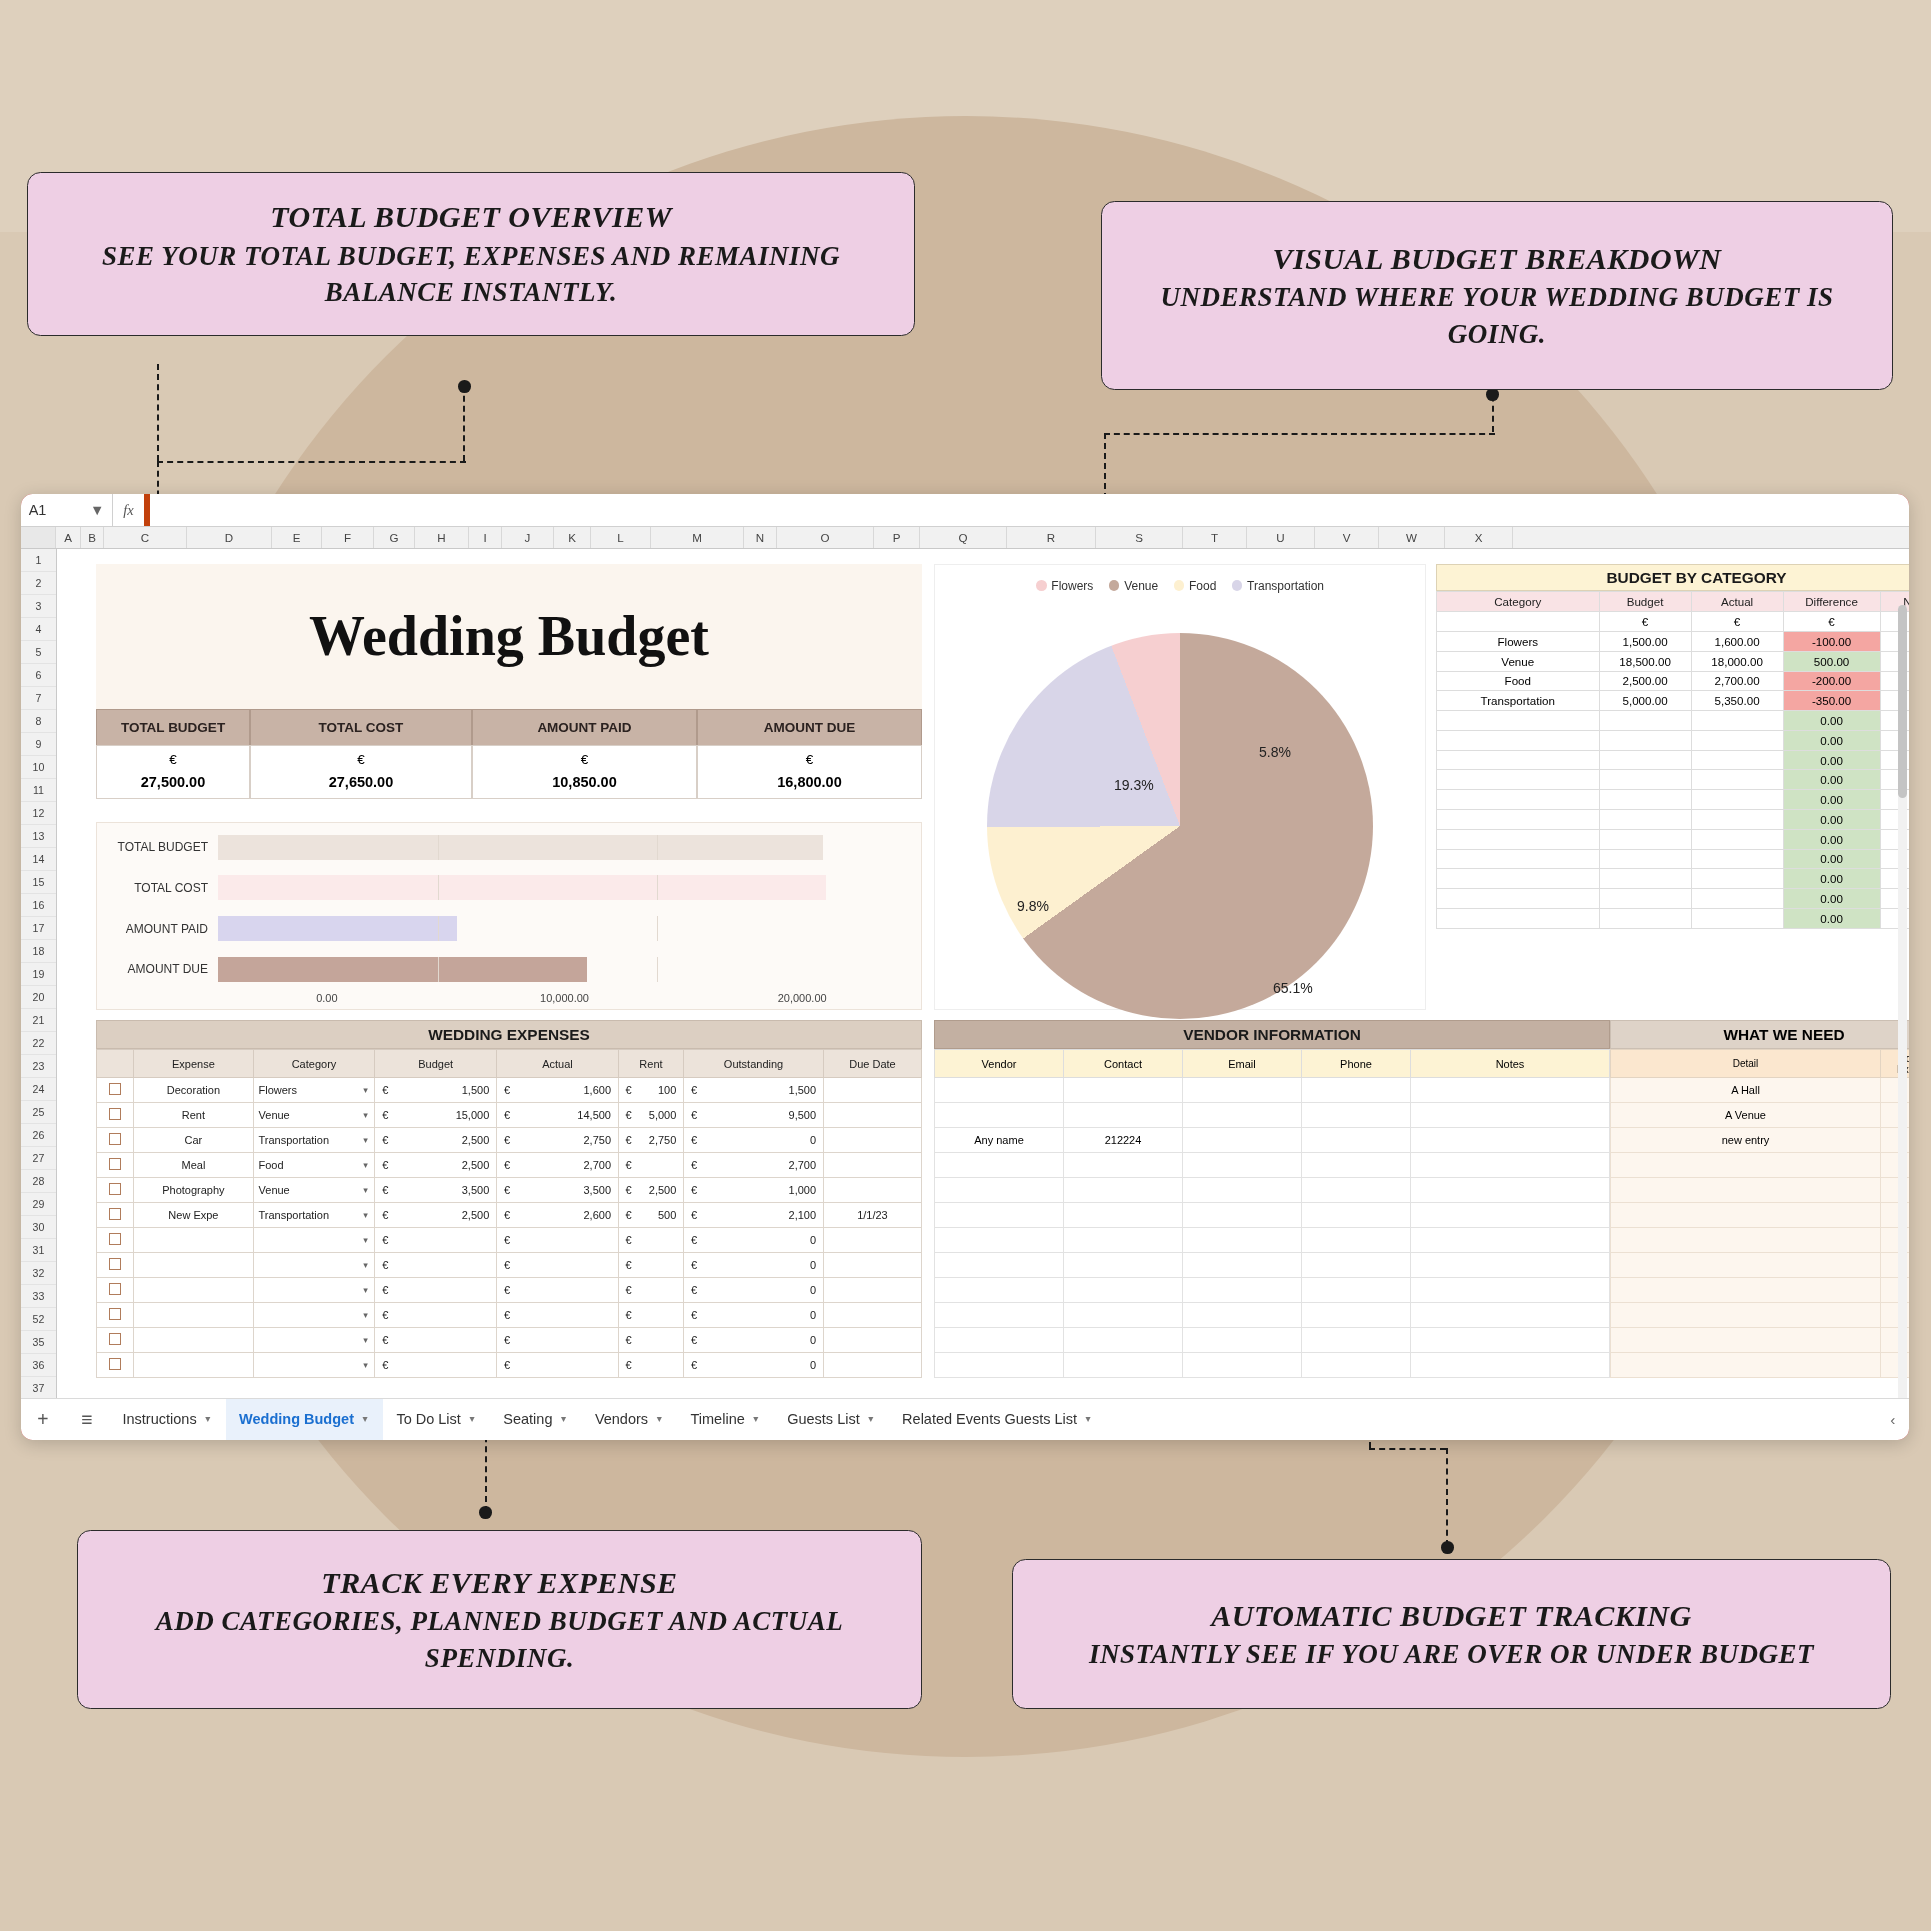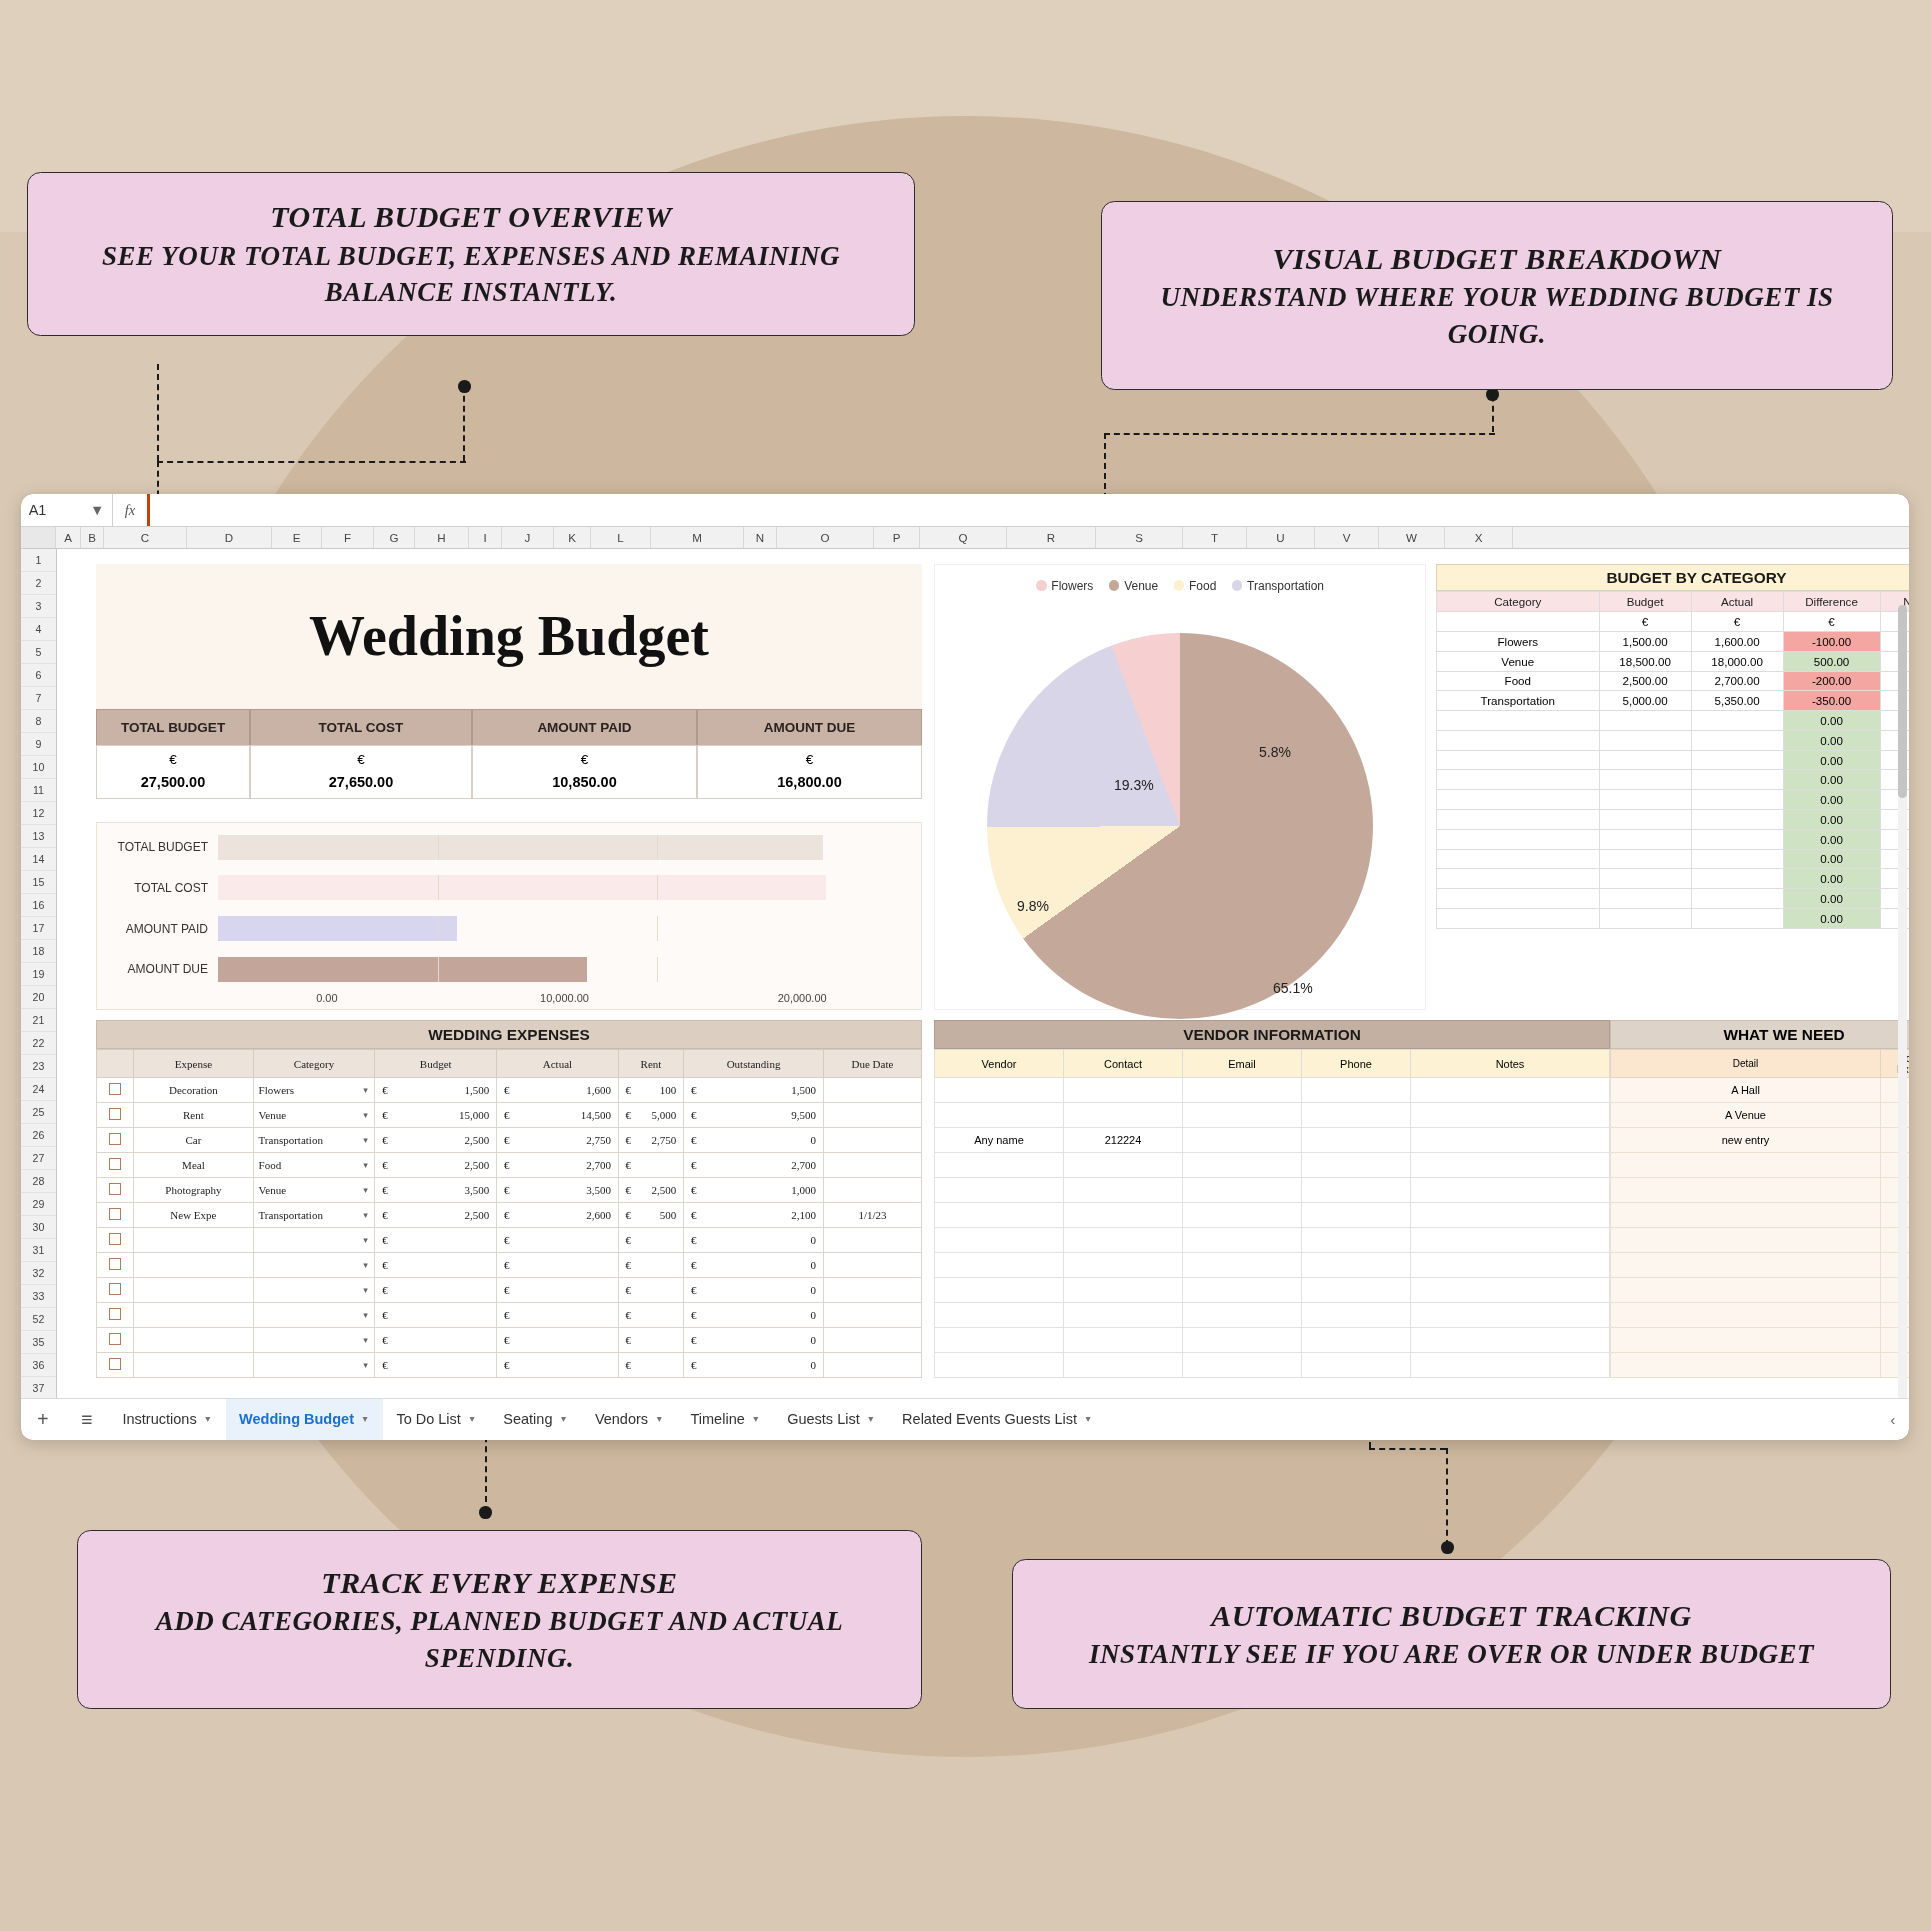--- a/index.html
+++ b/index.html
@@ -51,21 +51,21 @@
     box-shadow:0 3.9px 17.4px rgba(0,0,0,.18);
   }
   .formula-bar{
     height:32px;border-bottom:1px solid #d0d0d0;display:flex;align-items:center;
     font-size:14.5px;color:#333;background:#fff;
   }
   .namebox{width:92px;display:flex;align-items:center;justify-content:space-between;
     padding:0 7.7px;border-right:1px solid #d0d0d0;height:100%;box-sizing:border-box;}
   .namebox span{font-size:14.5px;}
   .fx{width:37px;text-align:center;font-style:italic;font-family:"Liberation Serif",serif;color:#555;
-      border-right:3px solid #c2410c;height:100%;line-height:32px;box-sizing:border-box;}
+      border-right:6px solid #c2410c;height:100%;line-height:32px;box-sizing:border-box;}
   .fcontent{flex:1;padding-left:9.7px;}
 
   .colhead{
     height:21px;background:#f1f1f1;border-bottom:1px solid #c9c9c9;display:flex;
     font-size:11.6px;color:#444;
   }
   .colhead div{border-right:1px solid #d8d8d8;text-align:center;line-height:21px;box-sizing:border-box;}
   .corner{width:35px;background:#e8e8e8;}
 
   .gridwrap{display:flex;height:874px;}
@@ -113,21 +113,21 @@
   table.bb th{background:#f9e3e5;font-weight:normal;color:#222;}
   table.bb td.cat{background:#fff;}
   table.bb td.neg{background:#f4a6a2;}
   table.bb td.zero{background:#cfe3c4;}
   table.bb td.pos{background:#cfe3c4;}
   table.bb td.notes{background:#fff;}
 
   
   .we{position:absolute;left:39px;top:471px;width:826px;}
   .we-title{background:#dccfc2;border:1px solid #c9bbae;text-align:center;font-size:15.4px;font-weight:bold;color:#1a1a1a;line-height:27px;}
-  table.ex{border-collapse:collapse;width:100%;font-size:11px;table-layout:fixed;font-family:Liberation Serif, serif;}
+  table.ex{border-collapse:collapse;width:100%;font-size:11px;table-layout:fixed;}
   table.ex th{background:#ece3da;border:1px solid #d6cbc0;font-weight:normal;height:25px;color:#222;}
   table.ex td{border:1px solid #ddd5cc;height:22px;text-align:center;color:#222;}
   .chk{width:12.6px;height:12.6px;border:1.9px solid #b07c5b;display:inline-block;background:#fff;box-sizing:border-box;}
   .cellflex{display:flex;align-items:center;justify-content:space-between;padding:0 3.9px;}
   .caret{font-size:7.7px;color:#666;}
   .eur{display:flex;justify-content:space-between;padding:0 5.8px;}
 
   
   .vi{position:absolute;left:877px;top:471px;width:676px;}
   .vi-title{background:#c3b0a2;border:1px solid #b09c8d;text-align:center;font-size:15.4px;font-weight:bold;color:#1a1a1a;line-height:27px;}

